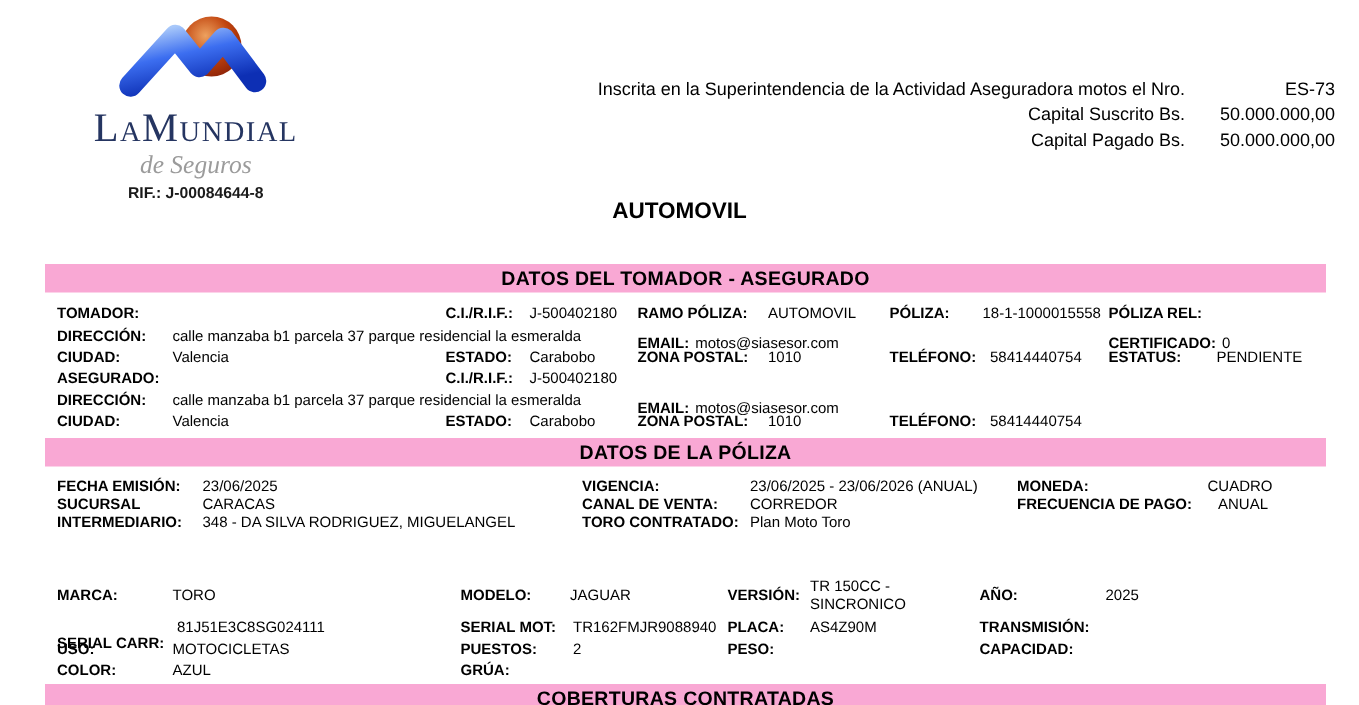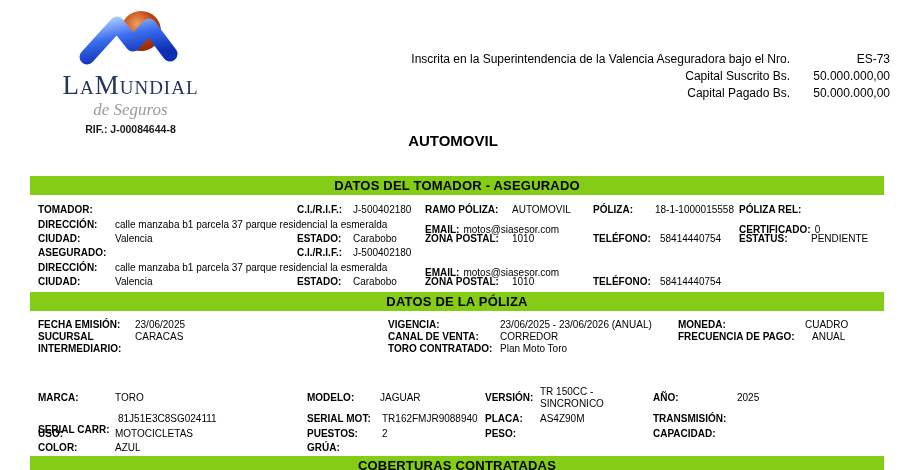--- a/index.html
+++ b/index.html
@@ -7,21 +7,21 @@
   .page {
     position:relative; width:906px; height:470px; background:#ffffff;
     font-family:"Liberation Sans", sans-serif; color:#000; overflow:hidden;
   }
   .abs { position:absolute; white-space:nowrap; }
   .fl  { font-size:10px; font-weight:bold; }
   .fv  { font-size:10px;text-align:center; }
   .inline-gap { margin-left:4px; }
   .bar {
     position:absolute; left:30px; width:854px; height:19px;
-    background:#84cc16; text-align:center; font-weight:bold;
+    background:#f9a8d4; text-align:center; font-weight:bold;
     font-size:13px; line-height:19px; letter-spacing:0.2px;
   }
   .reg-row  { position:absolute; left:0; width:890px; font-size:12px; height:14px; }
   .reg-label{ position:absolute; right:100px; }
   .reg-value{ position:absolute; right:0; }
   .doc-title{ position:absolute; left:0; width:906px; text-align:center;
               font-weight:bold; font-size:15px; }
   .logo-wrap { position:absolute; left:28px; top:6px; width:205px; }
   .logo-mark { position:absolute; left:50px; top:2px; }
   .brand { position:absolute; left:0; top:64px; width:205px; text-align:center;
@@ -55,21 +55,21 @@
       </defs>
       <circle cx="63" cy="23" r="20" fill="url(#gSphere)"></circle>
       <path d="M9,49 L39,16 L55,36 L71,18 L92,46" fill="none" stroke="url(#gRibbon)" stroke-width="15" stroke-linecap="round" stroke-linejoin="round"></path>
     </svg>
     <div class="brand"><span class="brand-big">L</span><span class="brand-sm">A</span><span class="brand-big">M</span><span class="brand-sm">UNDIAL</span></div>
     <div class="tagline">de Seguros</div>
     <div class="rif">RIF.: J-00084644-8</div>
   </div>
 
   <div class="reg-row" style="top:52px">
-    <span class="reg-label">Inscrita en la Superintendencia de la Valencia Aseguradora bajo el Nro.</span>
+    <span class="reg-label">Inscrita en la Superintendencia de la Actividad Aseguradora motos el Nro.</span>
     <span class="reg-value">ES-73</span>
   </div>
   <div class="reg-row" style="top:69px">
     <span class="reg-label">Capital Suscrito Bs.</span>
     <span class="reg-value">50.000.000,00</span>
   </div>
   <div class="reg-row" style="top:86px">
     <span class="reg-label">Capital Pagado Bs.</span>
     <span class="reg-value">50.000.000,00</span>
   </div>
@@ -137,20 +137,21 @@
   <span class="abs fv" style="left:805px;top:319px">CUADRO</span>
 
   <span class="abs fl" style="left:38px;top:331px">SUCURSAL</span>
   <span class="abs fv" style="left:135px;top:331px">CARACAS</span>
   <span class="abs fl" style="left:388px;top:331px">CANAL DE VENTA:</span>
   <span class="abs fv" style="left:500px;top:331px">CORREDOR</span>
   <span class="abs fl" style="left:678px;top:331px">FRECUENCIA DE PAGO:</span>
   <span class="abs fv" style="left:812px;top:331px">ANUAL</span>
 
   <span class="abs fl" style="left:38px;top:343px">INTERMEDIARIO:</span>
+  <span class="abs fv" style="left:135px;top:343px">348 - DA SILVA RODRIGUEZ, MIGUELANGEL</span>
   <span class="abs fl" style="left:388px;top:343px">TORO CONTRATADO:</span>
   <span class="abs fv" style="left:500px;top:343px">Plan Moto Toro</span>
 
 
   <span class="abs fl" style="left:38px;top:392px">MARCA:</span>
   <span class="abs fv" style="left:115px;top:392px">TORO</span>
   <span class="abs fl" style="left:307px;top:392px">MODELO:</span>
   <span class="abs fv" style="left:380px;top:392px">JAGUAR</span>
   <span class="abs fl" style="left:485px;top:392px">VERSIÓN:</span>
   <span class="abs fv" style="left:540px;top:386px">TR 150CC -</span>

